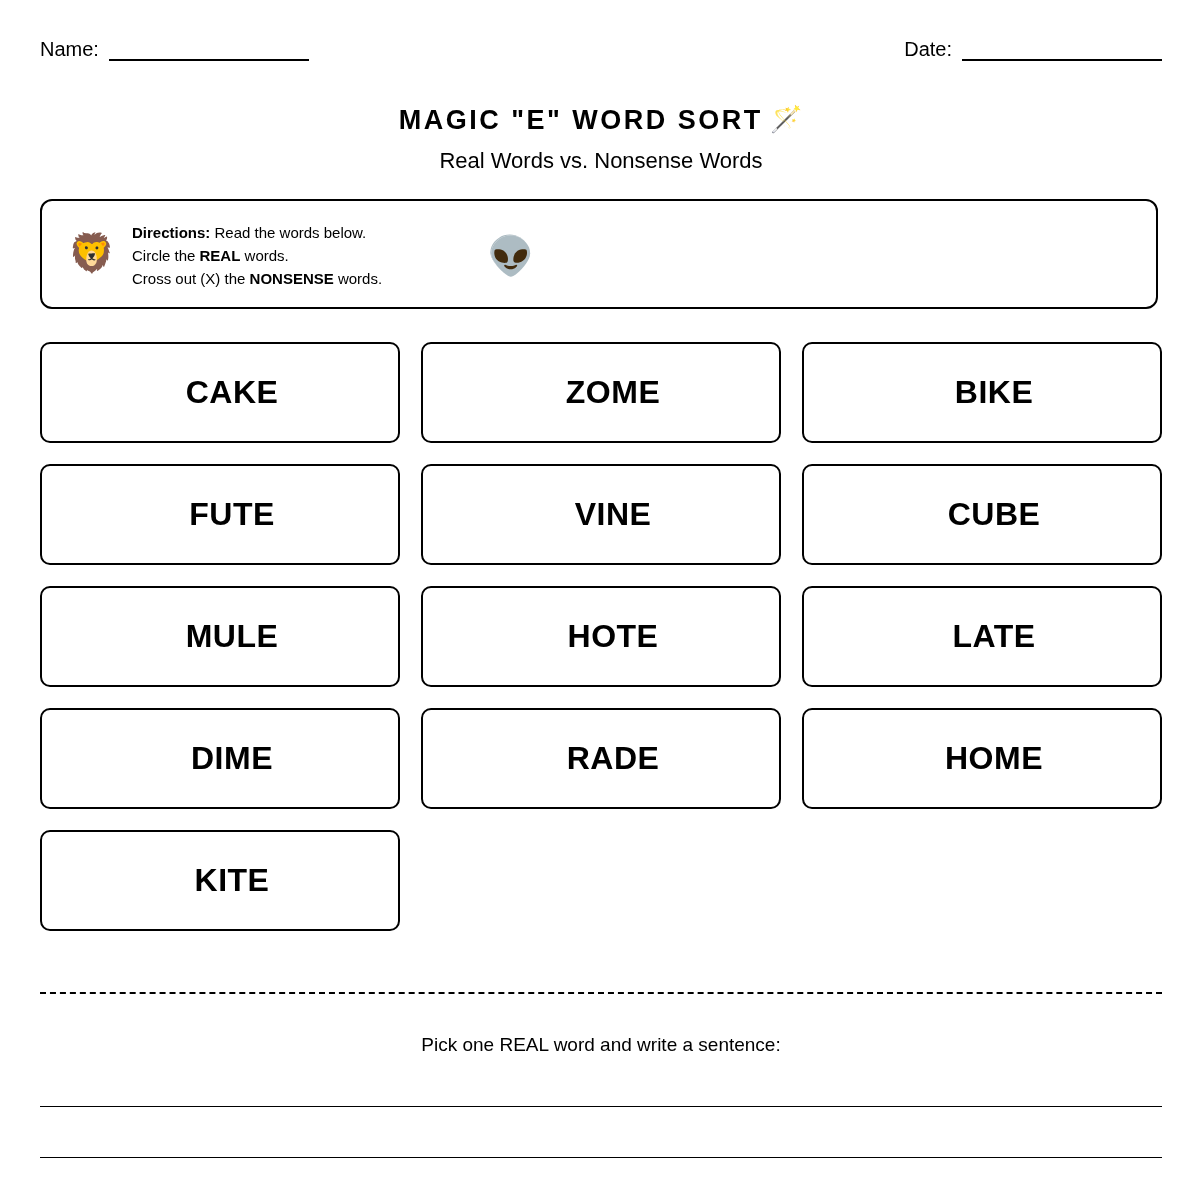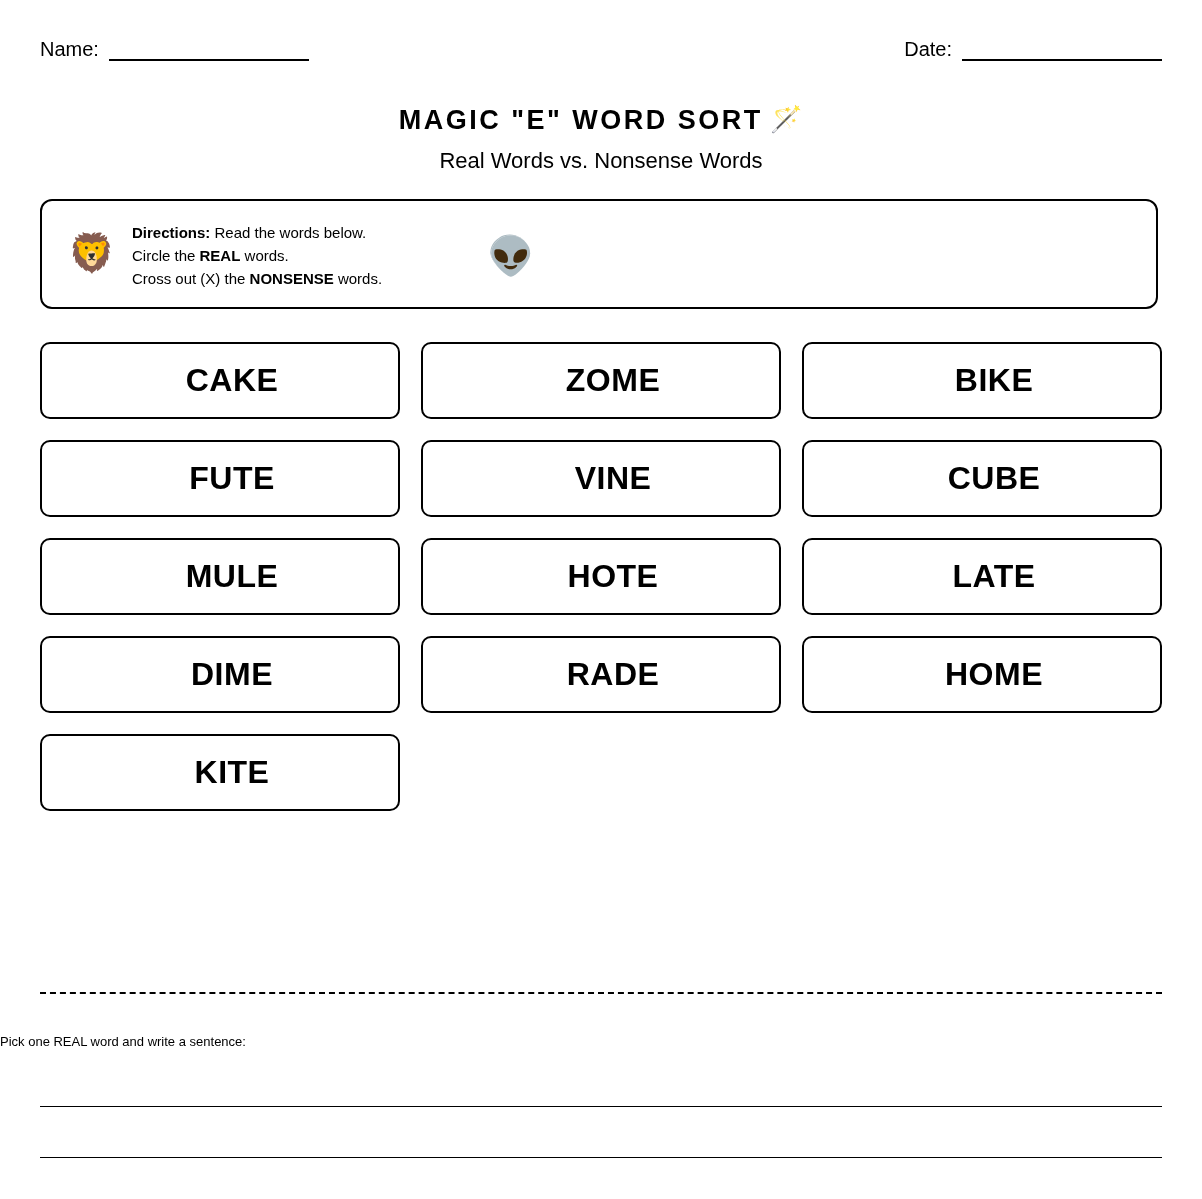--- a/index.html
+++ b/index.html
@@ -23,26 +23,26 @@
     border: 2px solid #000; border-radius: 12px; box-sizing: border-box;
   }
   .directions .lion { position: absolute; left: 26px; top: 33px; font-size: 38px; line-height: 1; }
   .directions .alien { position: absolute; left: 445px; top: 36px; font-size: 38px; line-height: 1; }
   .directions .text { position: absolute; left: 90px; top: 20px; font-size: 15px; line-height: 23px; }
   .grid {
     position: absolute; top: 342px; left: 40px; width: 1122px;
     display: grid; grid-template-columns: repeat(3, 360px); column-gap: 21px; row-gap: 21px;
   }
   .card {
-    height: 77px; border: 2px solid #000; border-radius: 10px; box-sizing: border-box;
+    height: 101px; border: 2px solid #000; border-radius: 10px; box-sizing: border-box;
     display: flex; align-items: center; justify-content: center;
     font-size: 32px; font-weight: bold; letter-spacing: 0.5px; padding-left: 24px;
   }
   .divider { position: absolute; top: 992px; left: 40px; width: 1122px; border-top: 2px dashed #000; }
-  .prompt { position: absolute; top: 1034px; left: 0; right: 0; font-size: 13px; }
+  .prompt { position: absolute; top: 1034px; left: 0; right: 0; text-align: center; font-size: 19px; }
   .write-line { position: absolute; left: 40px; width: 1122px; border-top: 1.5px solid #000; }
 </style>
 </head>
 <body>
 
 <div class="header-row">
   <div class="field name">
     <span>Name:</span>
     <span class="line"></span>
   </div>

